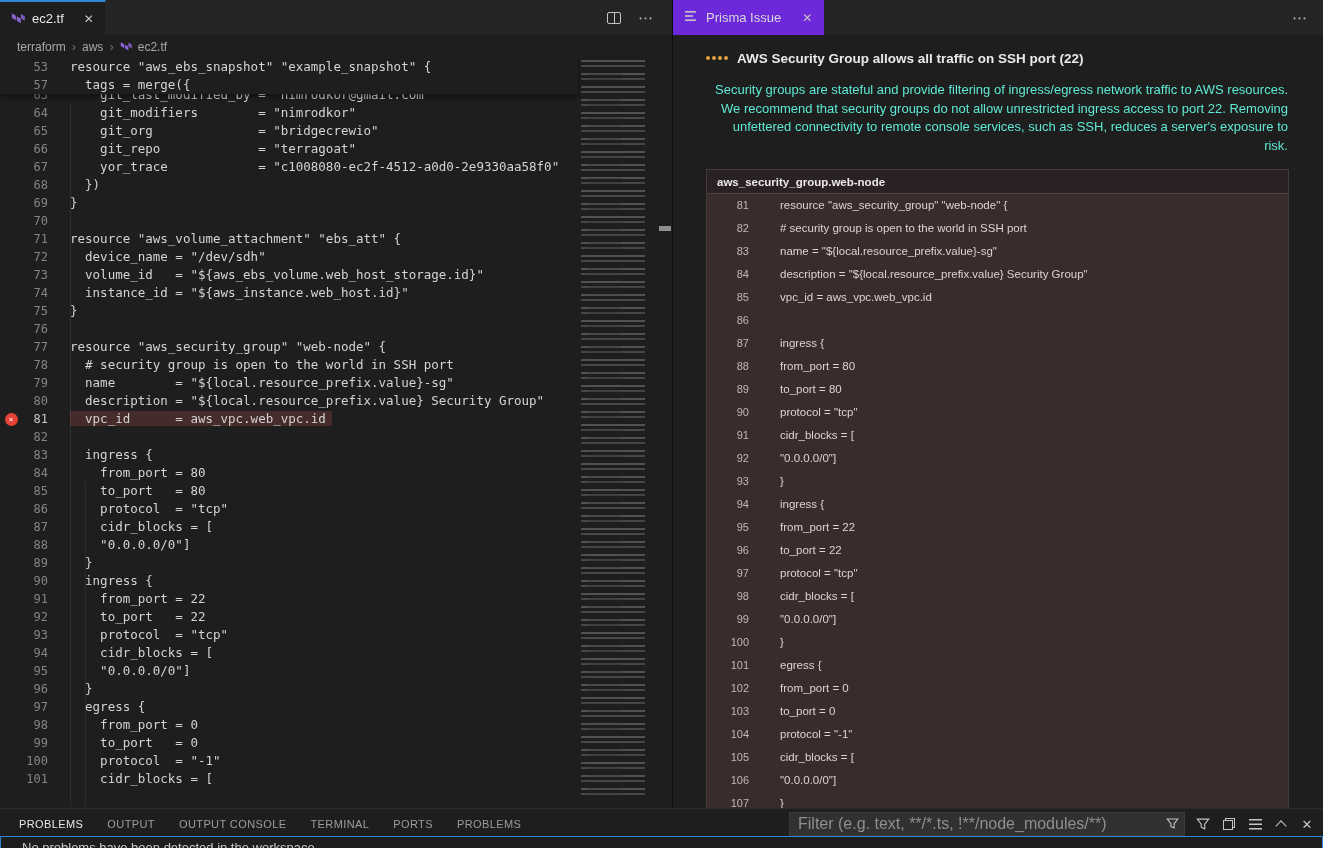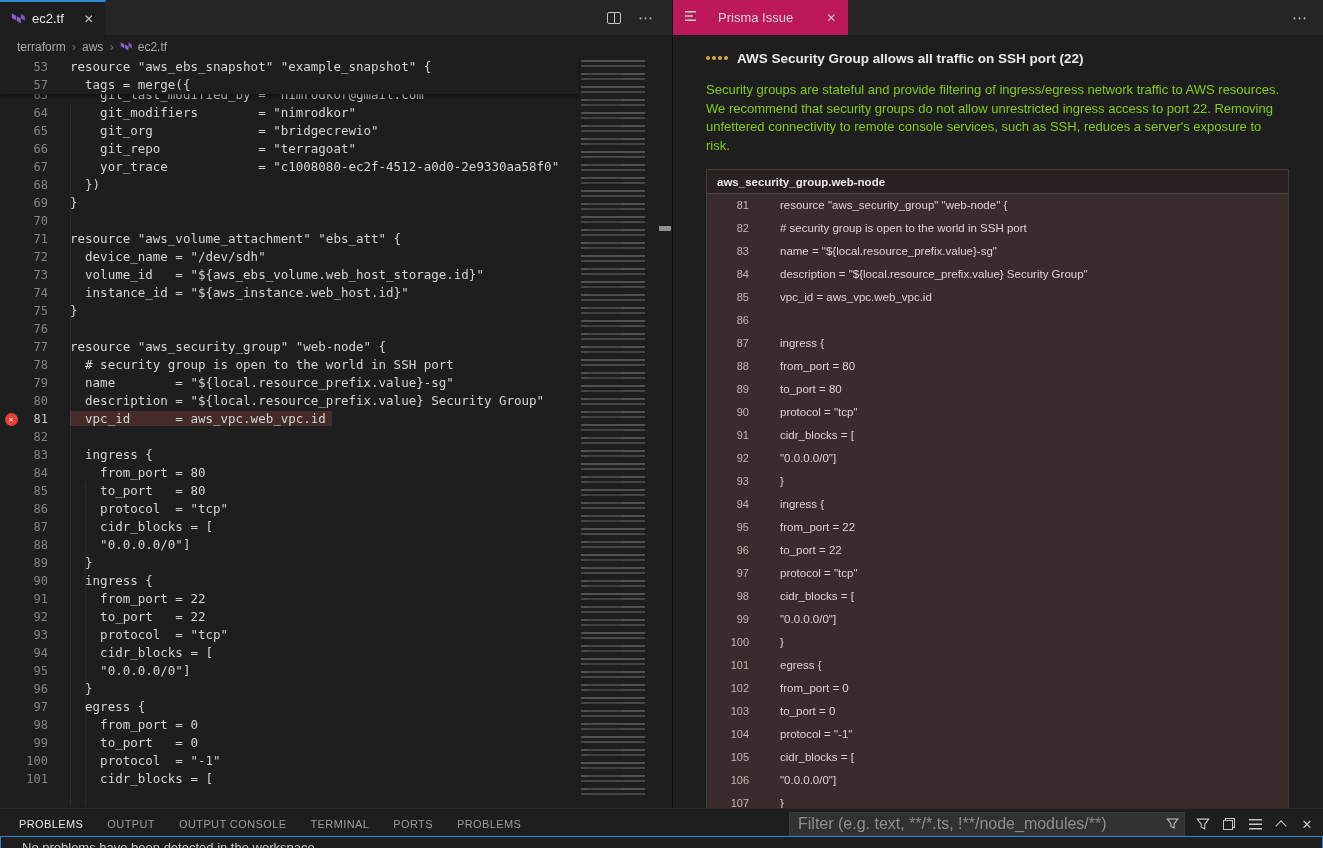--- a/index.html
+++ b/index.html
@@ -51,27 +51,27 @@
   .minimap::before { content:""; position:absolute; left:3px; top:2px; width:64px; height:738px; opacity:.33;
     background:repeating-linear-gradient(to bottom, #b9b9b9 0 2px, transparent 2px 5px, #9a9a9a 5px 7px, transparent 7px 13px); }
   .minimap::after { content:""; position:absolute; left:10px; top:6px; width:34px; height:730px; opacity:.18;
     background:repeating-linear-gradient(to bottom, transparent 0 9px, #1e1e1e 9px 21px); }
   .editor-scrollbar { position:absolute; top:0; right:0; width:14px; height:750px; z-index:2; }
   .scroll-handle { position:absolute; top:168px; right:1px; width:12px; height:5px; background:#8f8f8f; }
 
   
   .right-panel { width:651px; background:#1e1e1e; border-left:1px solid #0c0c0c; display:flex; flex-direction:column; }
   .rp-tabbar { height:35px; background:#252526; display:flex; align-items:stretch; flex:none; }
-  .rp-tab { display:flex; align-items:center; gap:20px; padding:0 12px; background:#be185d; color:#d7d7d7; }
+  .rp-tab { display:flex; align-items:center; gap:8px; padding:0 12px; background:#6d28d9; color:#d7d7d7; }
   .rp-more { margin-left:auto; display:flex; align-items:center; padding-right:15px; }
   .rp-content { flex:1; overflow:hidden; padding:13px 35px 0 33px; }
   .rp-title { display:flex; align-items:center; gap:9px; height:20px; font-weight:bold; font-size:13.5px; color:#e9e9e9; }
   .dots { display:flex; gap:2px; }
   .dots i { width:4px; height:4px; border-radius:50%; background:#e2a33d; }
-  .rp-desc { margin-top:13px; font-size:13px; line-height:18.5px; color:#84cc16; max-width:600px; }
+  .rp-desc { margin-top:13px; font-size:13px; line-height:18.5px; color:#5eead4; max-width:600px;text-align:right; }
   .rp-block { margin-top:14px; width:583px; border:1px solid #453939; }
   .rp-block-header { height:24px; line-height:24px; padding:0 10px; background:#292122; color:#ebe8e8;
     font-weight:bold; font-size:11.5px; border-bottom:1px solid #4d4243; }
   .rp-block-body { background:#3a2c2c; }
   .rp-row { display:flex; height:23px; line-height:23px; font-size:11.5px; color:#ded3d3; }
   .rp-ln { width:42px; flex:none; text-align:right; color:#c3b6b6; font-size:11px; }
   .rp-text { padding-left:31px; white-space:pre; }
 
   
   .panel { position:relative; height:40px; background:#1e1e1e; border-top:1px solid #2b2b2b; }

